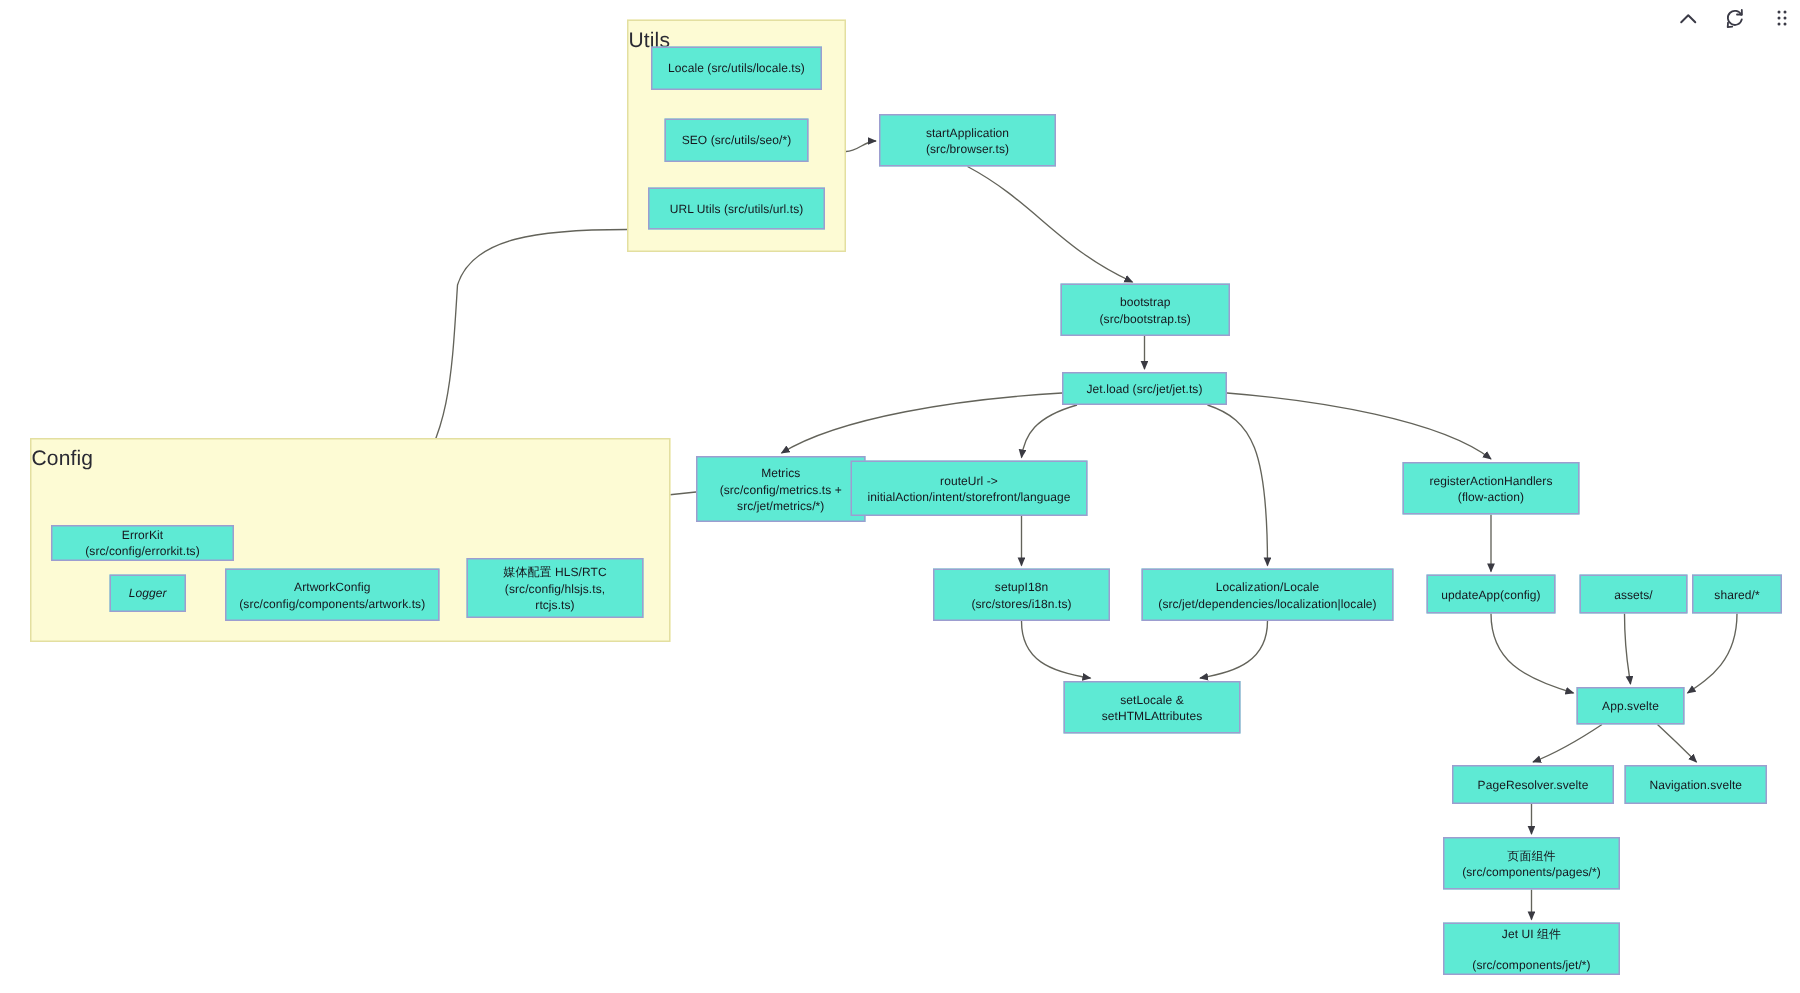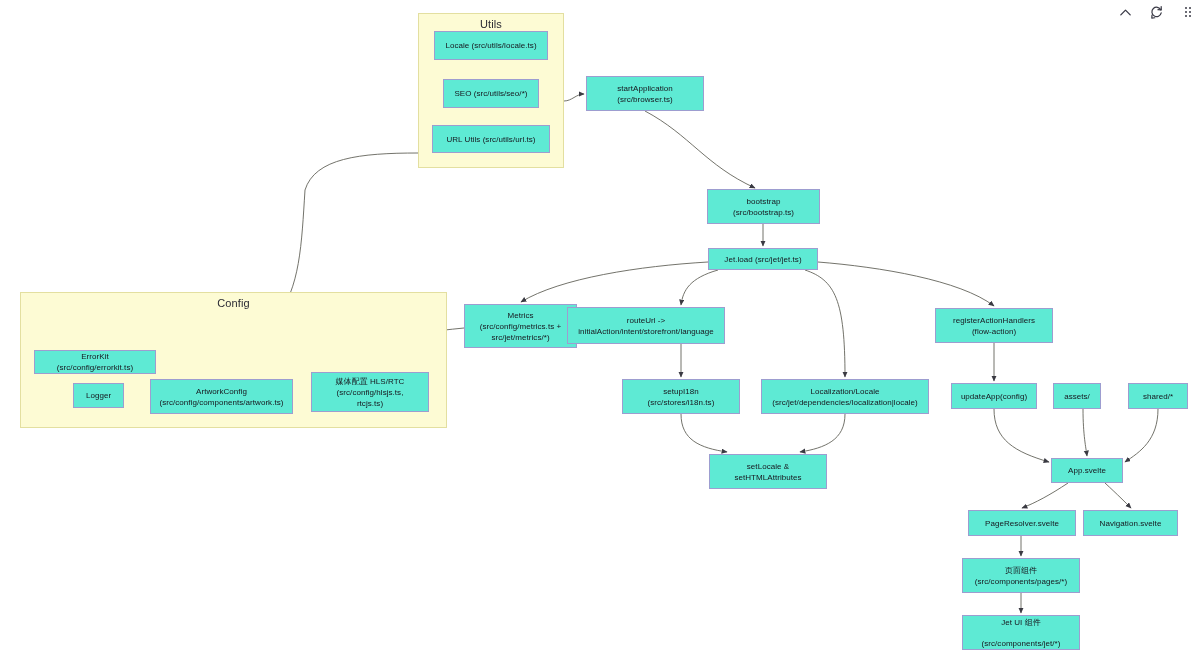--- a/index.html
+++ b/index.html
@@ -30,22 +30,22 @@
     position: absolute;
     background: #fdfbd4;
     border: 1px solid #e3dfa0;
     box-sizing: border-box;
   }
   .group-label {
     position: absolute;
     top: 4px;
     left: 0;
     right: 0;
-    text-align: center;
-    font-size: 11px;
+    text-align: left;
+    font-size: 14px;
     color: #2a2a33;
     letter-spacing: 0.1px;
   }
   .node {
     position: absolute;
     box-sizing: border-box;
     background: #5eead4;
     border: 1px solid #9d9dd0;
     color: #16161d;
     font-size: 8px;
@@ -174,31 +174,31 @@
         <span class="ln">setupI18n</span>
         <span class="ln">(src/stores/i18n.ts)</span>
       </div>
       <div class="node" style="left: 761px; top: 379px; width: 168px; height: 35px;">
         <span class="ln">Localization/Locale</span>
         <span class="ln">(src/jet/dependencies/localization|locale)</span>
       </div>
       <div class="node" style="left: 951px; top: 383px; width: 86px; height: 26px;">
         <span class="ln">updateApp(config)</span>
       </div>
-      <div class="node" style="left: 1053px; top: 383px; width: 48px; height: 26px;">
+      <div class="node" style="left: 1053px; top: 383px; width: 72px; height: 26px;">
         <span class="ln">assets/</span>
       </div>
       <div class="node" style="left: 1128px; top: 383px; width: 60px; height: 26px;">
         <span class="ln">shared/*</span>
       </div>
       <div class="node" style="left: 34px; top: 310px; width: 122px; height: 24px; margin-top: 40px;">
         <span class="ln">ErrorKit</span>
         <span class="ln">(src/config/errorkit.ts)</span>
       </div>
-      <div class="node" style="left: 73px; top: 383px; width: 51px; height: 25px;">
+      <div class="node" style="left: 73px; top: 383px; width: 51px; height: 25px; font-style: italic;">
         <span class="ln">Logger</span>
       </div>
       <div class="node" style="left: 150px; top: 379px; width: 143px; height: 35px;">
         <span class="ln">ArtworkConfig</span>
         <span class="ln">(src/config/components/artwork.ts)</span>
       </div>
       <div class="node" style="left: 311px; top: 372px; width: 118px; height: 40px;">
         <span class="ln">媒体配置 HLS/RTC</span>
         <span class="ln">(src/config/hlsjs.ts,</span>
         <span class="ln">rtcjs.ts)</span>

